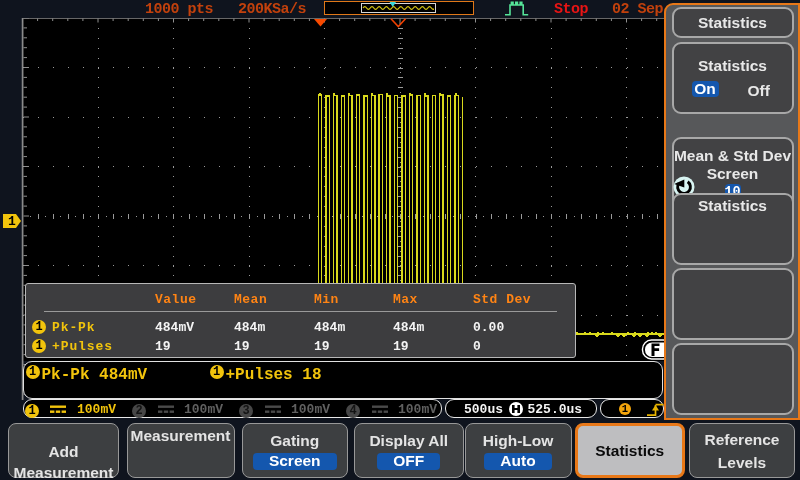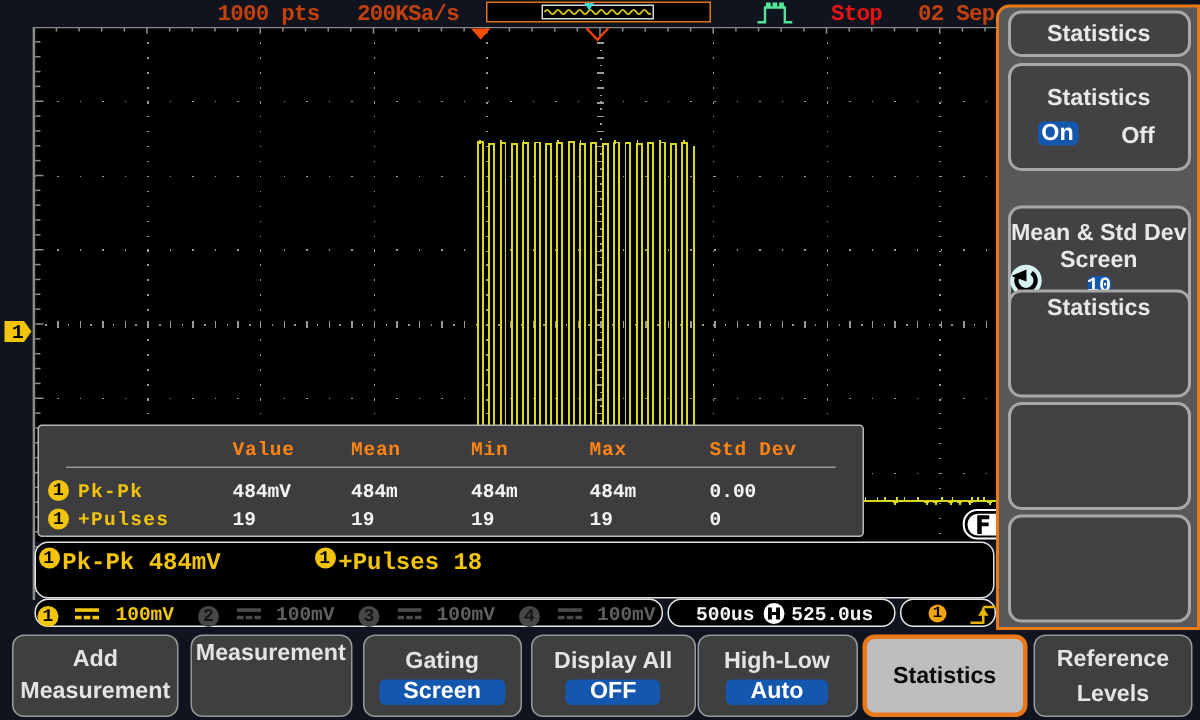--- a/index.html
+++ b/index.html
@@ -1041,21 +1041,21 @@
   </div>
   <div class="pbtn" style="top:187.5px;height:72px;">
     <div style="margin-top:2px;">Statistics</div>
   </div>
   <div class="pbtn" style="top:262.5px;height:72px;"></div>
   <div class="pbtn" style="top:337.5px;height:72px;"></div>
 </div>
 
 <div id="bmenu" class="abs">
   <div class="bbtn" style="left:8px;width:111px;">
-    <div style="margin-top:7px;">Add</div>
+    <div style="margin-top:19px;">Add</div>
       <div style="margin-top:3px;">Measurement</div>
   </div>
   <div class="bbtn" style="left:126.5px;width:108px;">
       <div style="margin-top:3px;">Measurement</div>
   </div>
   <div class="bbtn" style="left:241.5px;width:106.5px;">
     <div style="margin-top:8px;">Gating</div>
       <div style="margin-top:2px;"><span class="bluev">Screen</span></div>
   </div>
   <div class="bbtn" style="left:354px;width:109.5px;">

